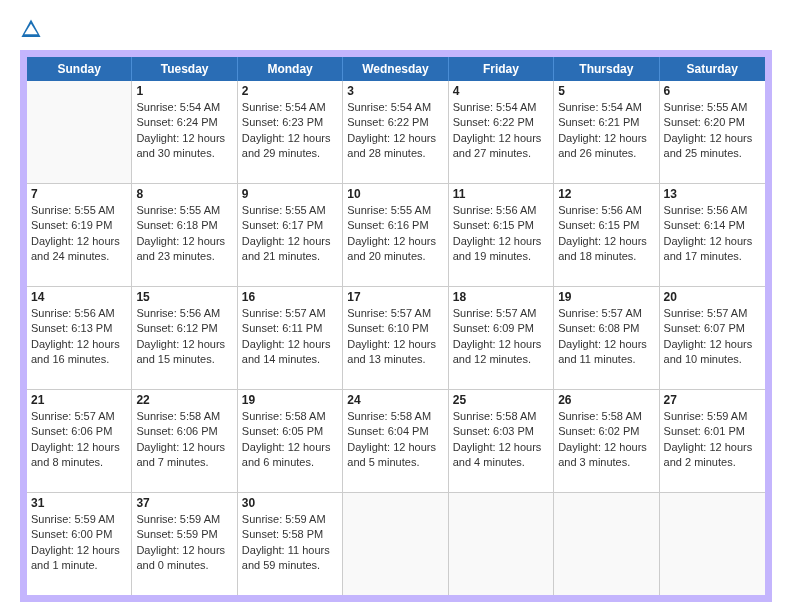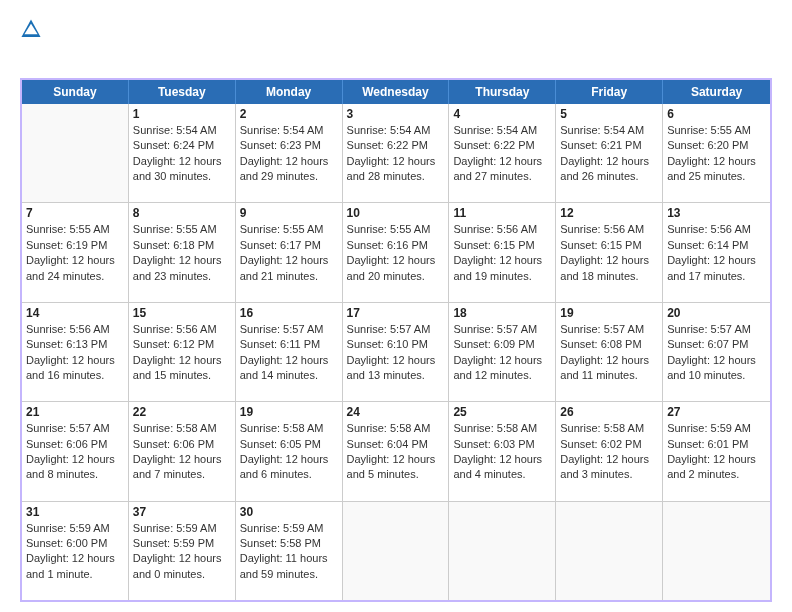--- a/index.html
+++ b/index.html
@@ -49,22 +49,21 @@
       line-height: 1.1;
     }
     .subtitle {
       font-size: 15px;
       color: #444;
     }
     .calendar {
       flex: 1;
       display: flex;
       flex-direction: column;
-      border: 2px solid #c4b5fd;
-      margin-top: 28px;
+      border: 7px solid #c4b5fd;
     }
     .cal-header-row {
       display: grid;
       grid-template-columns: repeat(7, 1fr);
       background: #2a6db5;
     }
     .cal-header-cell {
       color: #fff;
       font-size: 12px;
       font-weight: bold;
@@ -128,22 +127,22 @@
       <div class="subtitle"></div>
     </div>
   </div>
 
   <div class="calendar">
     <div class="cal-header-row">
     <div class="cal-header-cell">Sunday</div>
         <div class="cal-header-cell">Tuesday</div>
         <div class="cal-header-cell">Monday</div>
         <div class="cal-header-cell">Wednesday</div>
+        <div class="cal-header-cell">Friday</div>
         <div class="cal-header-cell">Thursday</div>
-        <div class="cal-header-cell">Friday</div>
         <div class="cal-header-cell">Saturday</div>
       </div>
     <div class="cal-body">
     <div class="cal-week">
           <div class="cal-cell empty"></div>
           <div class="cal-cell">
             <span class="day-num">1</span>
             <div class="cell-info" style="white-space: pre-line;">Sunrise: 5:54 AM
 Sunset: 6:24 PM
 Daylight: 12 hours

